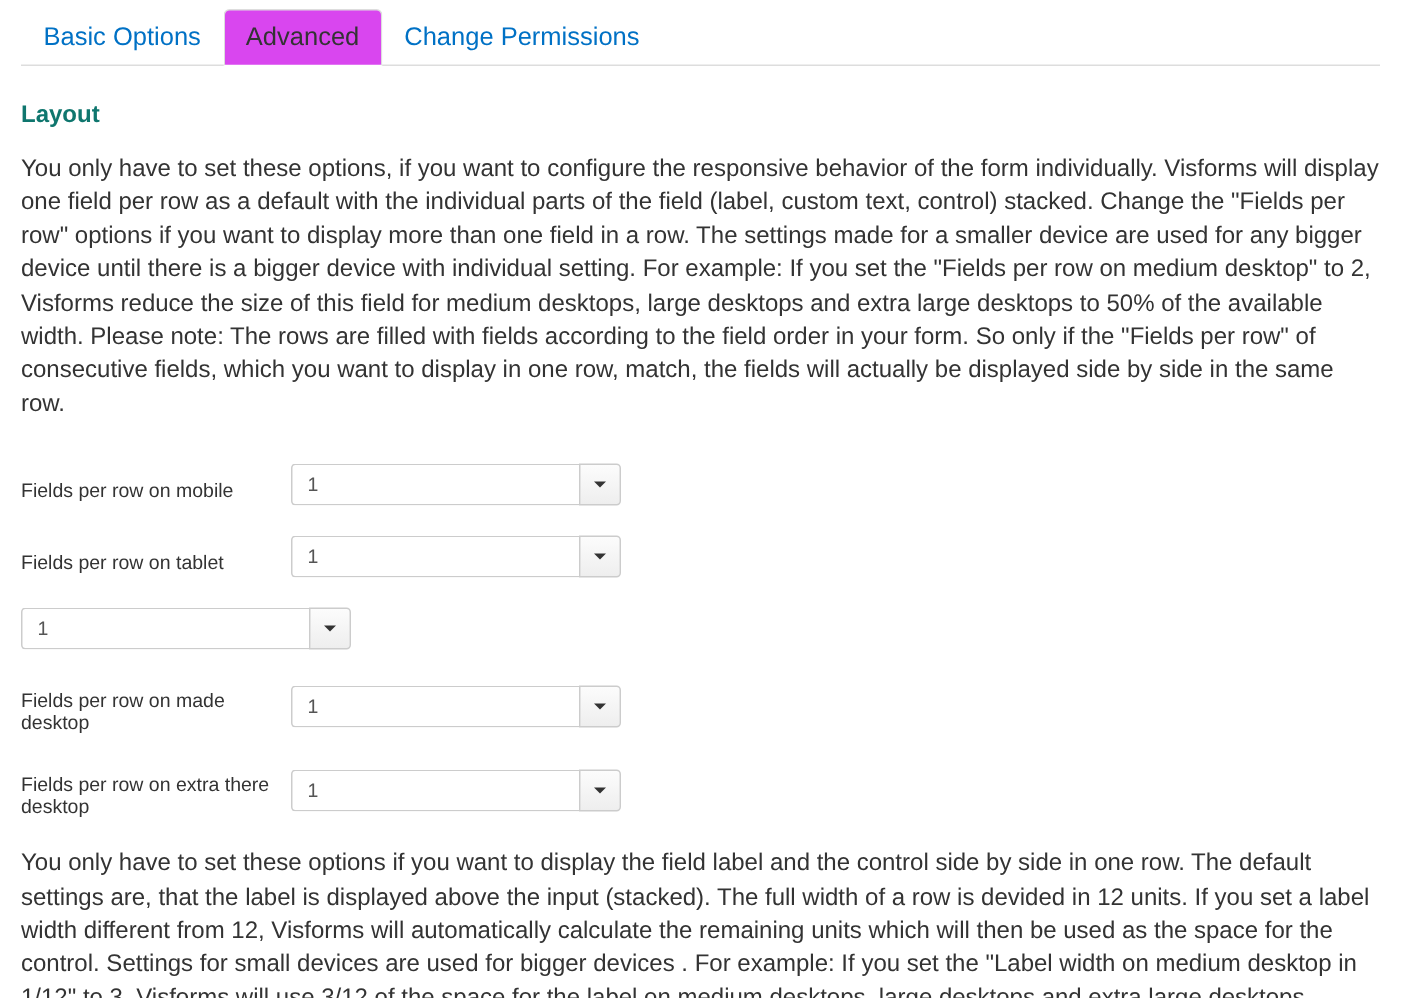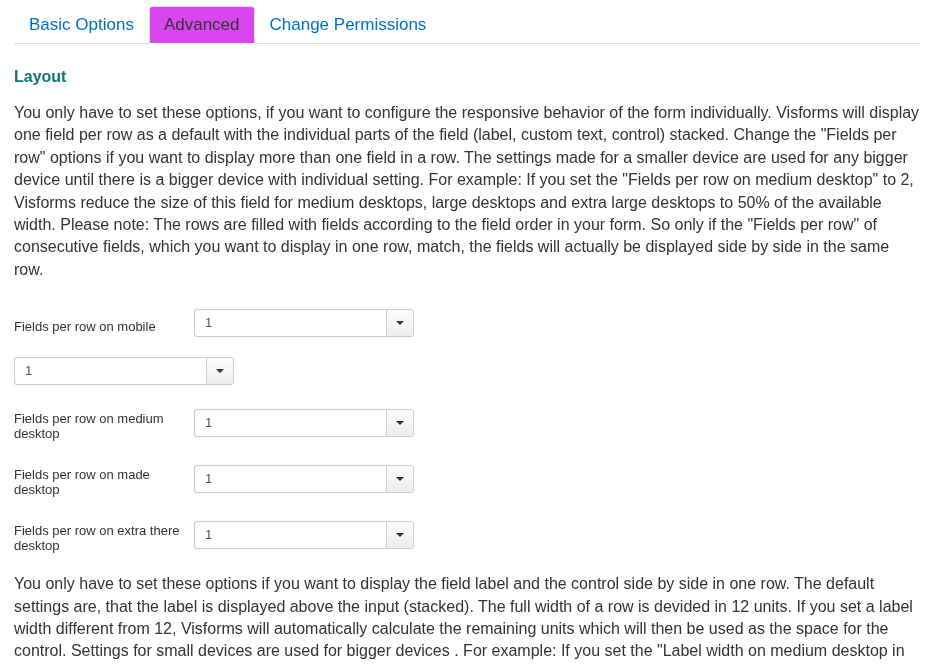--- a/index.html
+++ b/index.html
@@ -120,30 +120,30 @@
     <div class="field-label">Fields per row on mobile</div>
     <div class="select-wrap">
       <div class="select-value">1</div>
       <div class="select-btn">
           <div class="caret"></div>
         </div>
     </div>
   </div>
 
   <div class="field-row">
+    <div class="field-label">Fields per row on tablet</div>
     <div class="select-wrap">
       <div class="select-value">1</div>
       <div class="select-btn">
           <div class="caret"></div>
         </div>
     </div>
   </div>
 
   <div class="field-row">
-    <div class="field-label">Fields per row on medium desktop</div>
     <div class="select-wrap">
       <div class="select-value">1</div>
       <div class="select-btn">
           <div class="caret"></div>
         </div>
     </div>
   </div>
 
   <div class="field-row">
     <div class="field-label">Fields per row on made desktop</div>

